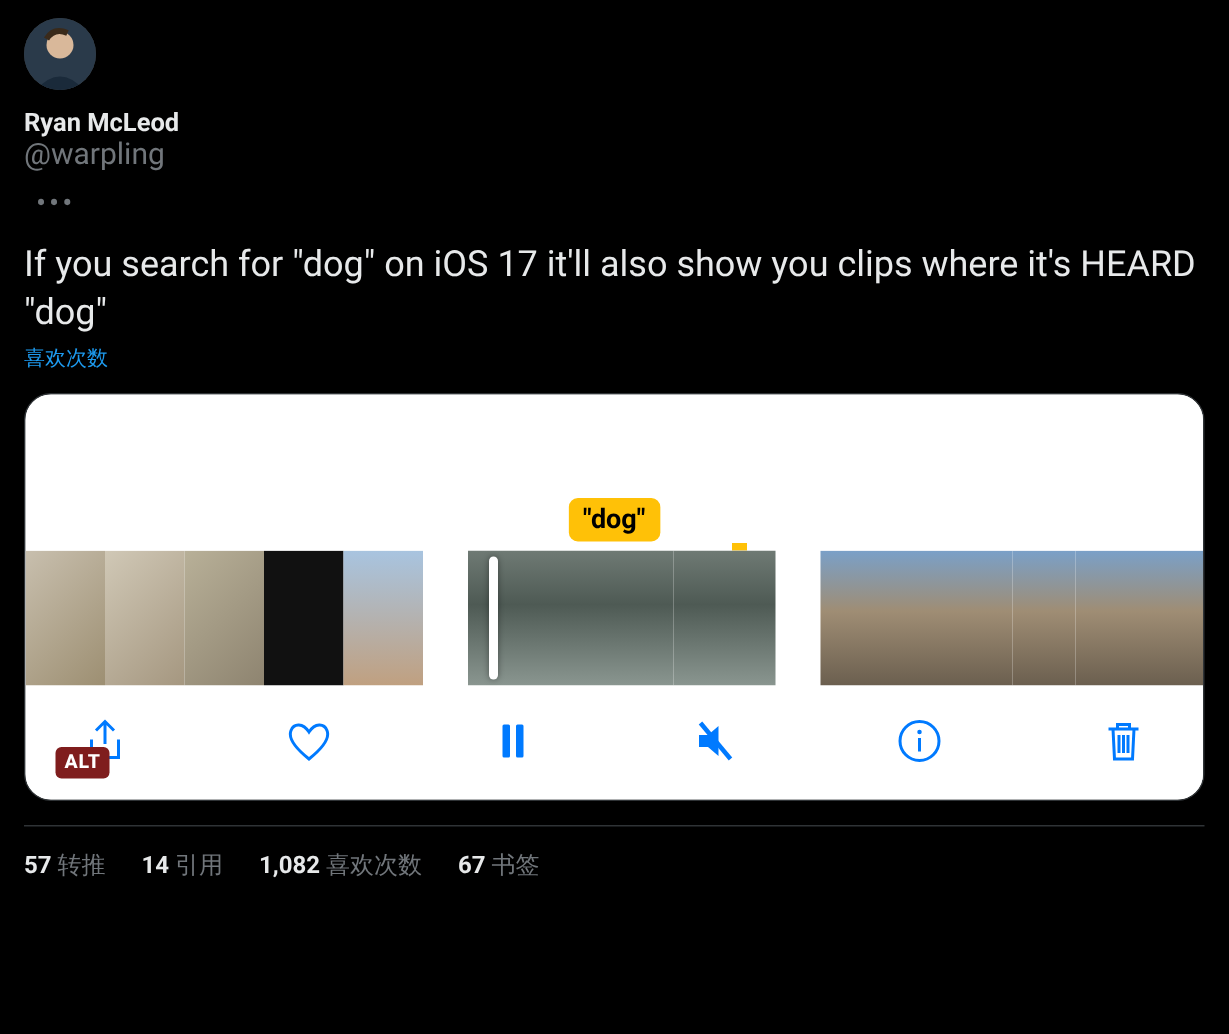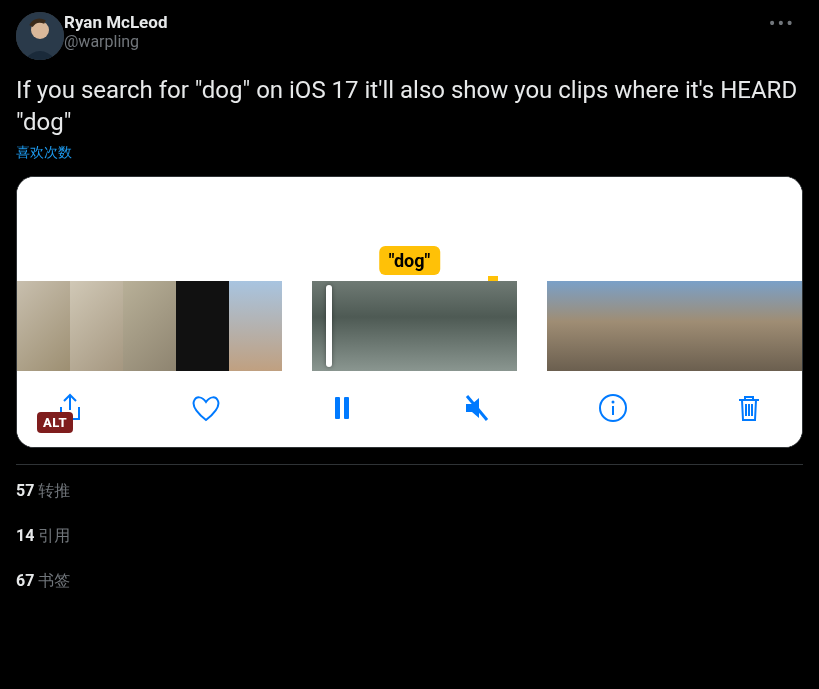--- a/index.html
+++ b/index.html
@@ -10,41 +10,42 @@
     height: 689px;
     overflow: hidden;
     color: #e7e9ea;
   }
   .tweet {
     padding: 12px 16px;
   }
   .header {
     display: flex;
     align-items: flex-start;
-    gap: 0;
+    gap: 12px;
+    flex-direction: column;
   }
   .avatar {
     width: 48px;
     height: 48px;
     border-radius: 50%;
     overflow: hidden;
     flex-shrink: 0;
     background: #444;
   }
   .avatar svg { width: 100%; height: 100%; display: block; }
   .user-col { flex: 1; min-width: 0; }
   .display-name {
     font-weight: 700;
     font-size: 17px;
     color: #e7e9ea;
     line-height: 20px;
   }
   .handle {
     color: #71767b;
-    font-size: 16px;
+    font-size: 20px;
     line-height: 20px;
   }
   .more-btn {
     color: #71767b;
     font-size: 20px;
     letter-spacing: 2px;
     padding: 4px 8px;
     cursor: pointer;
     line-height: 14px;
   }
@@ -172,21 +173,20 @@
     height: 1px;
     background: #2f3336;
     margin: 16px 0 0;
   }
   .stats-row {
     display: flex;
     gap: 24px;
     padding-top: 16px;
     font-size: 16px;
     color: #71767b;
-    flex-direction: column;
   }
   .stat { cursor: pointer; }
   .stat .num { color: #e7e9ea; font-weight: 700; margin-right: 4px; }
 </style>
 </head>
 <body>
 
 <div class="tweet">
 
   <div class="header">
@@ -283,17 +283,20 @@
   <div class="divider"></div>
 
   <div class="stats-row">
     <div class="stat">
       <span class="num">57</span><span>转推</span>
     </div>
     <div class="stat">
       <span class="num">14</span><span>引用</span>
     </div>
     <div class="stat">
+      <span class="num">1,082</span><span>喜欢次数</span>
+    </div>
+    <div class="stat">
       <span class="num">67</span><span>书签</span>
     </div>
   </div>
 
 </div>
 
 </body></html>

